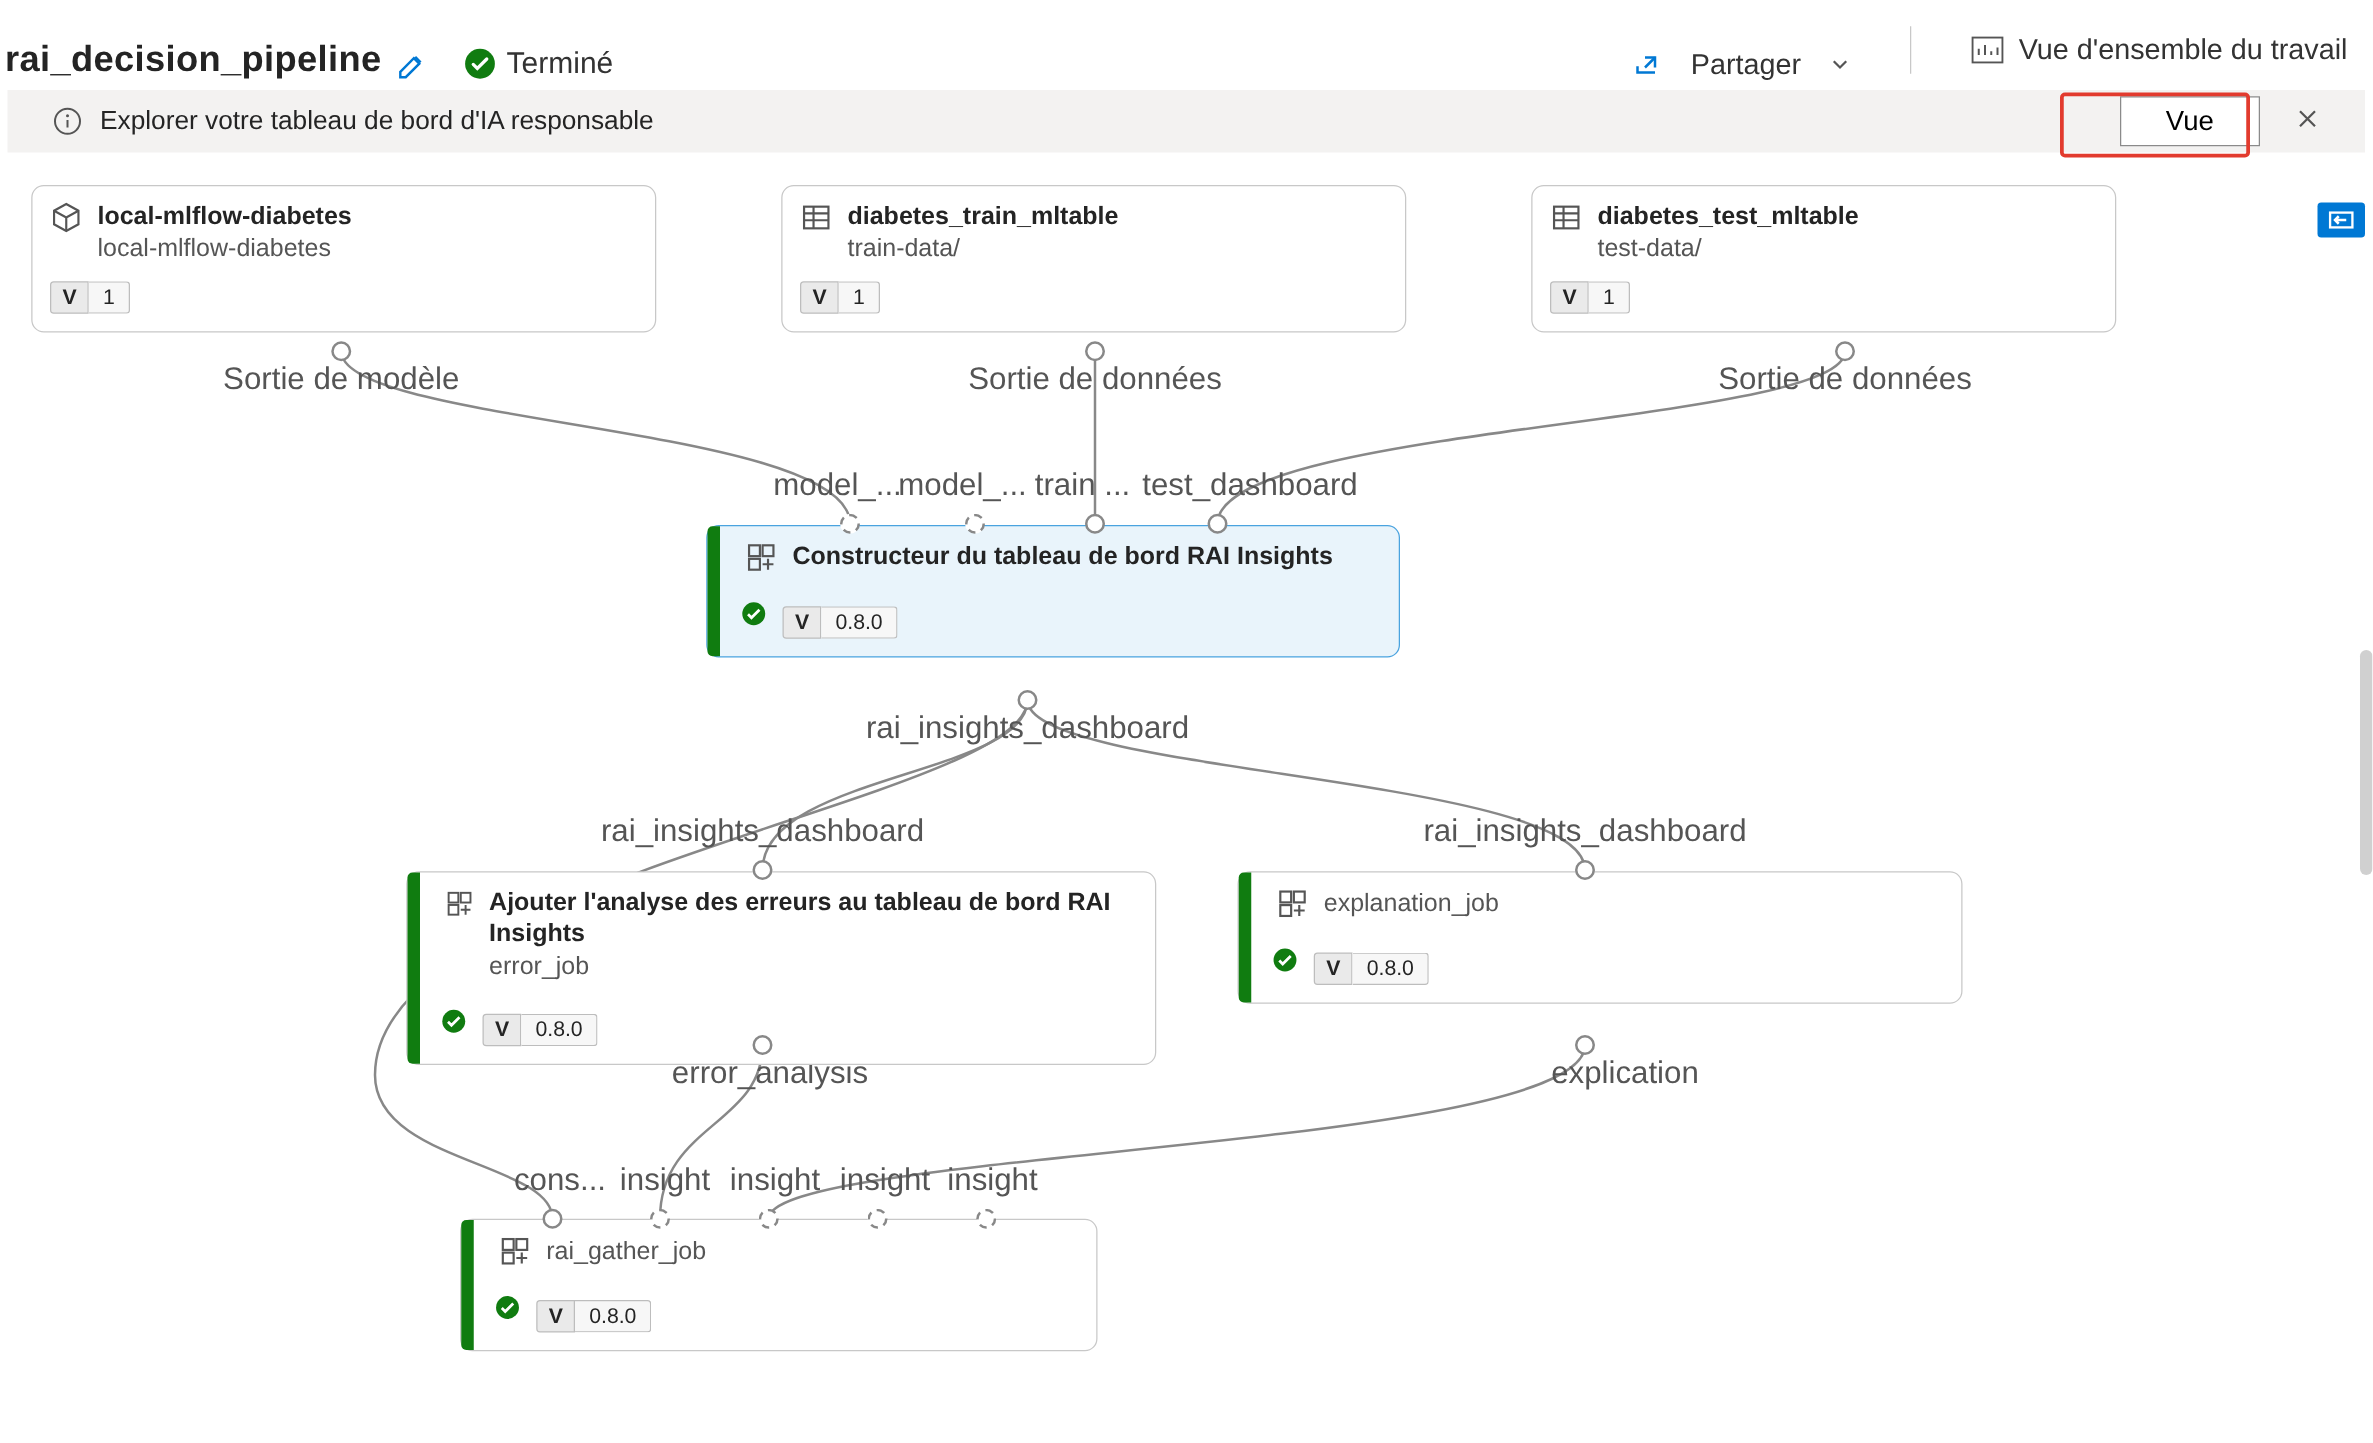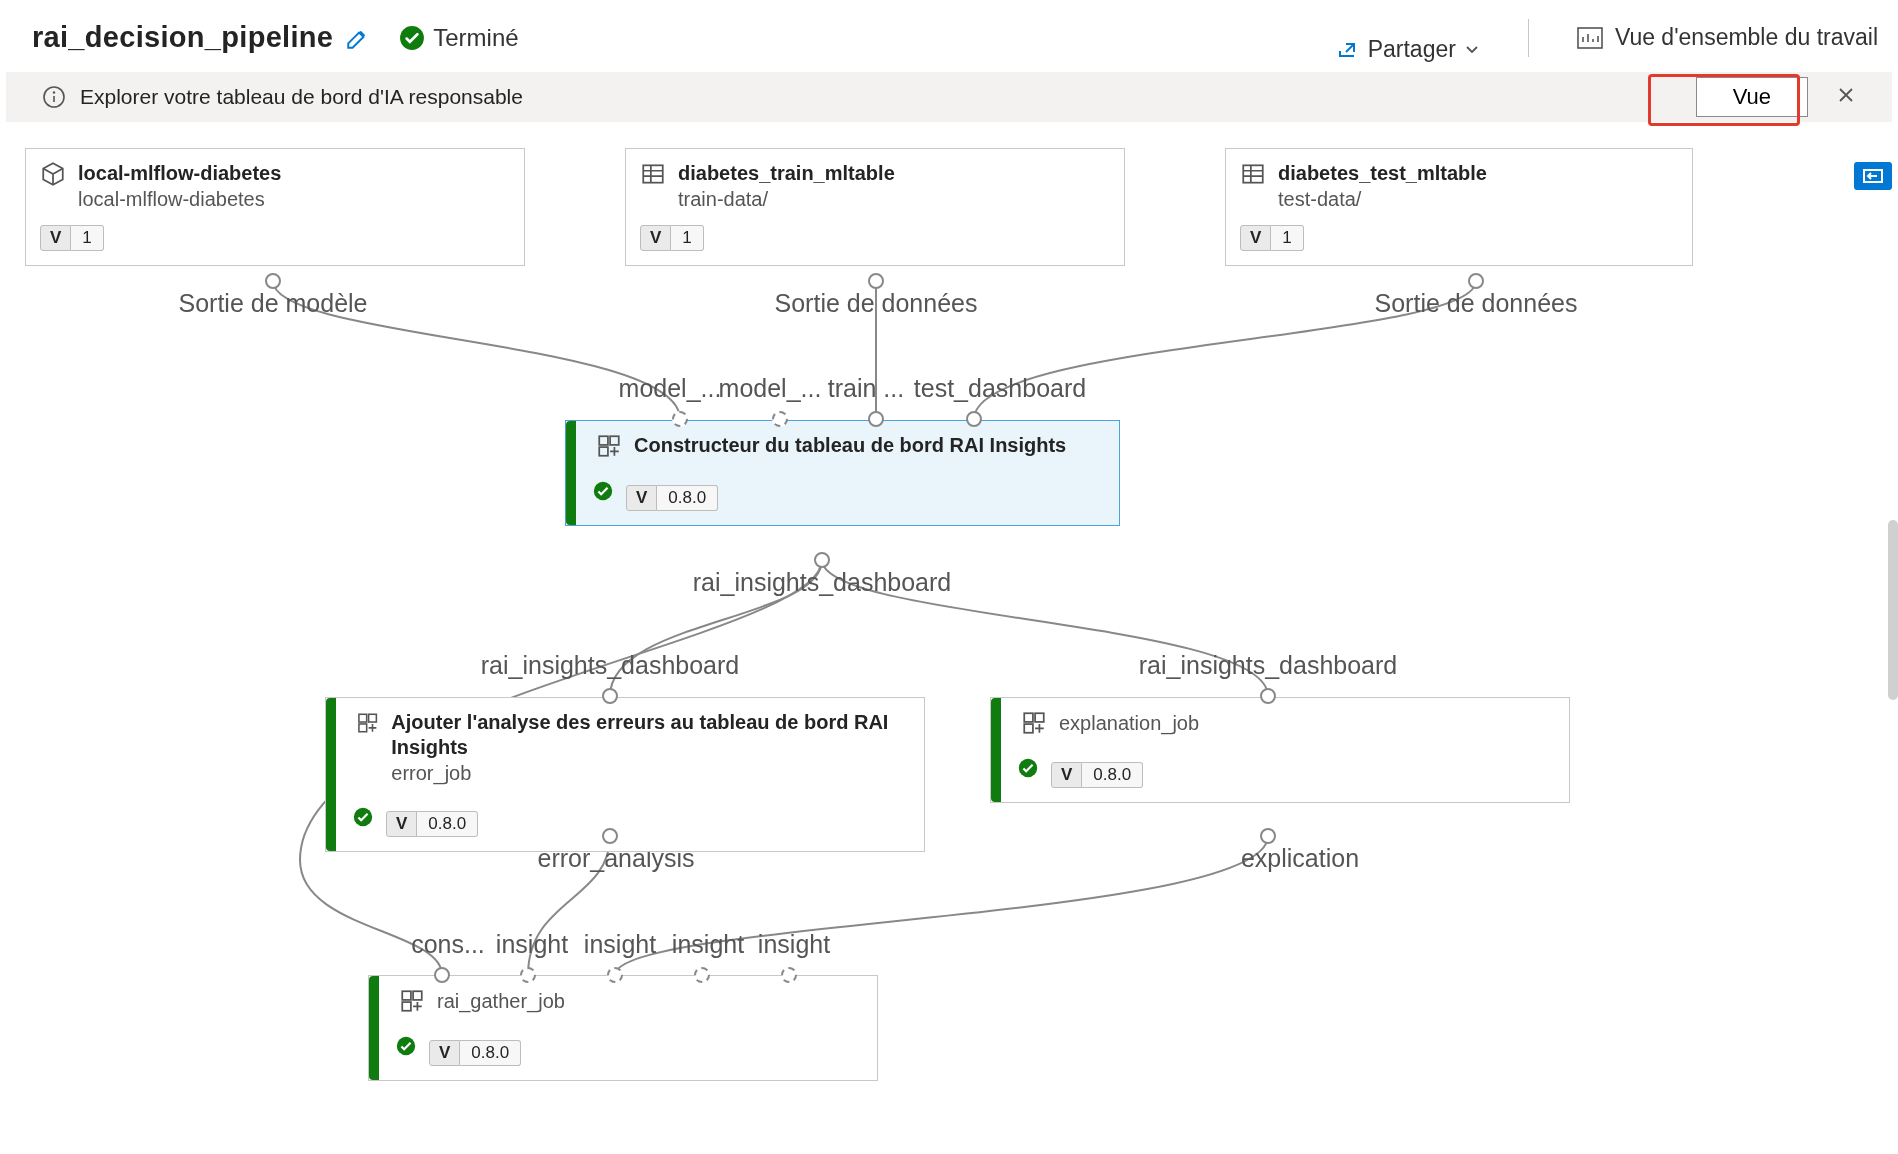--- a/index.html
+++ b/index.html
@@ -1,38 +1,38 @@
 <!DOCTYPE html>
 <html><head>
 <meta charset="utf-8">
 <style>
   * { box-sizing: border-box; }
   html, body { margin:0; padding:0; font-family: "Segoe UI", Arial, sans-serif; background:#fff; color:#242424; }
   .canvas { position:relative; width:1898px; height:1154px; transform-origin:0 0; }
 
   
-  .hdr { position:absolute; left:32px; top:10px; right:20px; height:55px; display:flex; align-items:center; }
+  .hdr { position:absolute; left:4px; top:10px; right:20px; height:55px; display:flex; align-items:flex-end; }
   .hdr-title { font-size:29px; font-weight:600; letter-spacing:.3px; margin-right:12px; }
   .pencil { width:26px; height:26px; stroke:#0078d4; fill:none; stroke-width:1.8; margin-right:28px; cursor:pointer; }
   .status { display:flex; align-items:center; font-size:24px; color:#333; }
   .status svg { margin-right:8px; }
   .hdr-right { margin-left:auto; display:flex; align-items:center; gap:48px; }
-  .share { display:flex; align-items:center; gap:8px; font-size:23px; color:#333; cursor:pointer;margin-top:24px; }
+  .share { display:flex; align-items:center; gap:23px; font-size:23px; color:#333; cursor:pointer;margin-top:24px; }
   .vline { width:1px; height:38px; background:#c8c8c8; }
   .overview { display:flex; align-items:center; gap:12px; font-size:23px; color:#333; cursor:pointer; }
 
   
   .infobar { position:absolute; left:6px; right:6px; top:72px; height:50px; background:#f3f2f1; display:flex; align-items:center; padding:0 36px; }
   .infobar .txt { font-size:21px; margin-left:14px; }
   .vue-btn { margin-left:auto; background:#fff; border:1px solid #8a8a8a; padding:6px 36px; font-size:22px; cursor:pointer; }
   .red-box { position:absolute; border:3px solid #e23b2e; border-radius:4px; }
   .close-x { margin-left:28px; cursor:pointer; }
 
   
-  .node { position:absolute; background:#fff; border:1px solid #c8c8c8; border-radius:0; padding:12px 14px 14px 14px; }
+  .node { position:absolute; background:#fff; border:1px solid #c8c8c8; border-radius:10px; padding:12px 14px 14px 14px; }
   .node .row1 { display:flex; align-items:flex-start; gap:12px; }
   .node .title { font-size:20px; font-weight:600; line-height:1.25; }
   .node .sub { font-size:20px; color:#555; margin-top:2px; }
   .vchip { display:inline-flex; align-items:center; margin-top:14px; }
   .vchip .v { background:#eaeaea; border:1px solid #bdbdbd; border-radius:3px 0 0 3px; font-weight:700; font-size:17px; padding:2px 9px; }
   .vchip .n { background:#f7f7f7; border:1px solid #bdbdbd; border-left:none; border-radius:0 3px 3px 0; font-size:17px; padding:2px 11px; }
   .step { padding-left:26px; }
   .step .bar { position:absolute; left:0; top:0; bottom:0; width:10px; background:#107c10; border-radius:4px 0 0 4px; }
   .step .row1 { margin-left:4px; }
   .step .meta { display:flex; align-items:center; gap:12px; margin-top:12px; }

